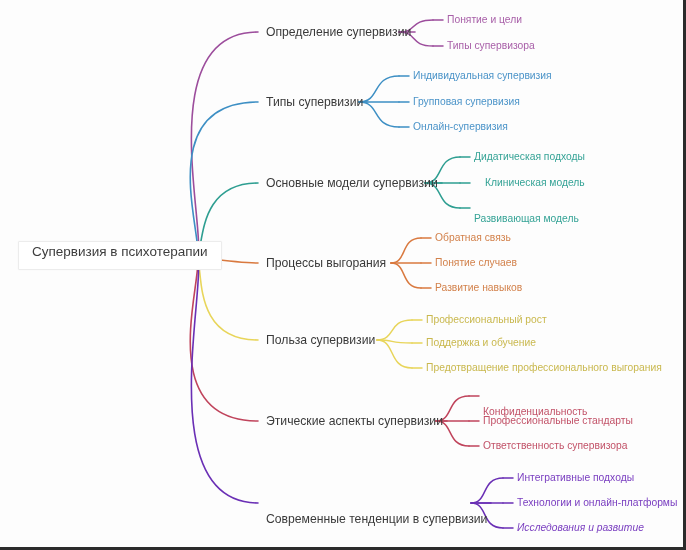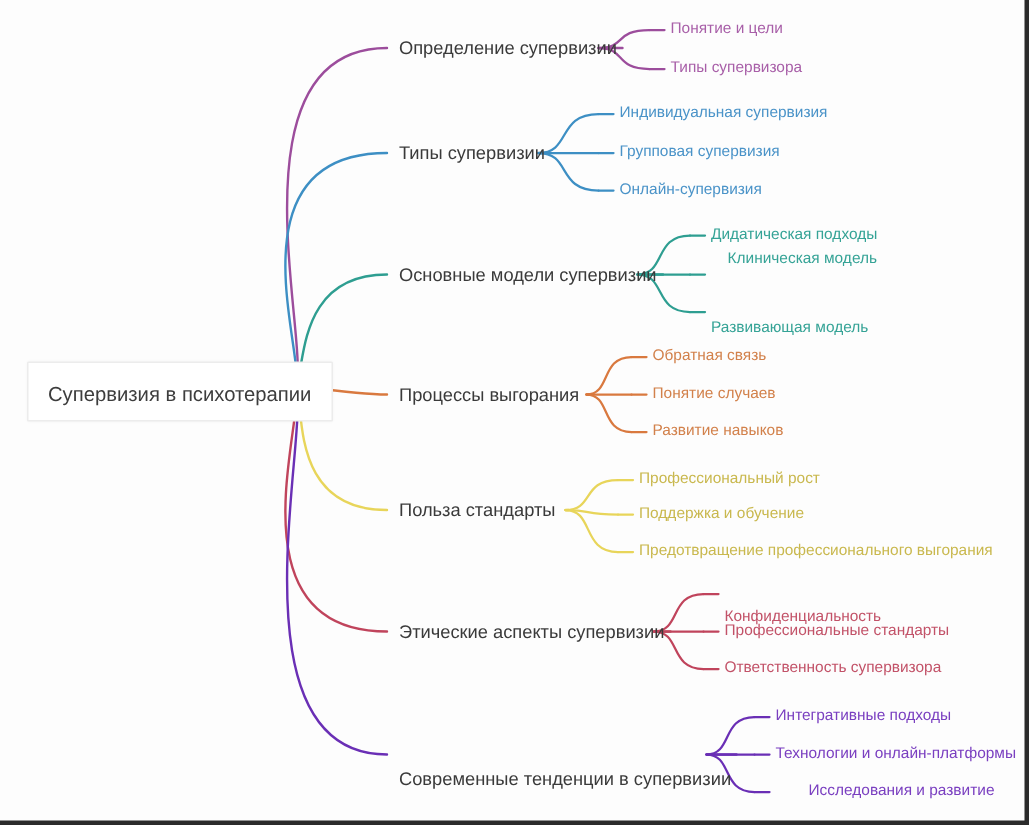--- a/index.html
+++ b/index.html
@@ -27,21 +27,21 @@
     pointer-events: none;
   }
   .node {
     position: absolute;
     white-space: nowrap;
     line-height: 1;
   }
   .root-node {
     background: #ffffff;
     border: 1px solid #ececec;
-    padding: 14px 13px 10px 13px;
+    padding: 3px 13px 10px 13px;
     font-size: 13.5px;
     color: #3d3d3d;
     box-shadow: 0 0 2px rgba(0,0,0,0.035);
     border-radius: 1px;
   }
   .branch-node {
     font-size: 12.2px;
     color: #3a3a3a;
   }
   .leaf-node {
@@ -112,32 +112,32 @@
       <div class="node root-node" style="left: 18px; top: 241px;"><span>Супервизия в психотерапии</span></div>
       <div class="node branch-node" style="left: 266px; top: 26px; color: rgb(58, 58, 58);"><span>Определение супервизии</span></div>
       <div class="node leaf-node" style="left: 447px; top: 15px; color: rgb(168, 95, 168);"><span>Понятие и цели</span></div>
       <div class="node leaf-node" style="left: 447px; top: 41px; color: rgb(168, 95, 168);"><span>Типы супервизора</span></div>
       <div class="node branch-node" style="left: 266px; top: 96px; color: rgb(58, 58, 58);"><span>Типы супервизии</span></div>
       <div class="node leaf-node" style="left: 413px; top: 71px; color: rgb(74, 147, 200);"><span>Индивидуальная супервизия</span></div>
       <div class="node leaf-node" style="left: 413px; top: 97px; color: rgb(74, 147, 200);"><span>Групповая супервизия</span></div>
       <div class="node leaf-node" style="left: 413px; top: 122px; color: rgb(74, 147, 200);"><span>Онлайн-супервизия</span></div>
       <div class="node branch-node" style="left: 266px; top: 177px; color: rgb(58, 58, 58);"><span>Основные модели супервизии</span></div>
       <div class="node leaf-node" style="left: 474px; top: 152px; color: rgb(53, 163, 150);"><span>Дидатическая подходы</span></div>
-      <div class="node leaf-node" style="left: 474px; top: 168px; color: rgb(53, 163, 150); padding-left: 11px;"><span>Клиническая модель</span></div>
+      <div class="node leaf-node" style="left: 474px; top: 178px; color: rgb(53, 163, 150); padding-left: 11px;"><span>Клиническая модель</span></div>
       <div class="node leaf-node" style="left: 474px; top: 214px; color: rgb(53, 163, 150);"><span>Развивающая модель</span></div>
       <div class="node branch-node" style="left: 266px; top: 257px; color: rgb(58, 58, 58);"><span>Процессы выгорания</span></div>
       <div class="node leaf-node" style="left: 435px; top: 233px; color: rgb(210, 129, 75);"><span>Обратная связь</span></div>
       <div class="node leaf-node" style="left: 435px; top: 258px; color: rgb(210, 129, 75);"><span>Понятие случаев</span></div>
       <div class="node leaf-node" style="left: 435px; top: 283px; color: rgb(210, 129, 75);"><span>Развитие навыков</span></div>
-      <div class="node branch-node" style="left: 266px; top: 334px; color: rgb(58, 58, 58);"><span>Польза стандарты</span></div>
+      <div class="node branch-node" style="left: 266px; top: 334px; color: rgb(58, 58, 58);"><span>Польза супервизии</span></div>
       <div class="node leaf-node" style="left: 426px; top: 315px; color: rgb(201, 184, 78);"><span>Профессиональный рост</span></div>
       <div class="node leaf-node" style="left: 426px; top: 338px; color: rgb(201, 184, 78);"><span>Поддержка и обучение</span></div>
       <div class="node leaf-node" style="left: 426px; top: 363px; color: rgb(201, 184, 78);"><span>Предотвращение профессионального выгорания</span></div>
       <div class="node branch-node" style="left: 266px; top: 415px; color: rgb(58, 58, 58);"><span>Этические аспекты супервизии</span></div>
       <div class="node leaf-node" style="left: 483px; top: 407px; color: rgb(194, 82, 104);"><span>Конфиденциальность</span></div>
       <div class="node leaf-node" style="left: 483px; top: 416px; color: rgb(194, 82, 104);"><span>Профессиональные стандарты</span></div>
       <div class="node leaf-node" style="left: 483px; top: 441px; color: rgb(194, 82, 104);"><span>Ответственность супервизора</span></div>
       <div class="node branch-node" style="left: 266px; top: 497px; color: rgb(58, 58, 58); margin-top: 16px;"><span>Современные тенденции в супервизии</span></div>
       <div class="node leaf-node" style="left: 517px; top: 473px; color: rgb(122, 63, 192);"><span>Интегративные подходы</span></div>
       <div class="node leaf-node" style="left: 517px; top: 498px; color: rgb(122, 63, 192);"><span>Технологии и онлайн-платформы</span></div>
-      <div class="node leaf-node" style="left: 539px; top: 523px; color: rgb(122, 63, 192);"><span>Исследования и развитие</span></div>
+      <div class="node leaf-node" style="left: 517px; top: 523px; color: rgb(122, 63, 192); font-style: italic;"><span>Исследования и развитие</span></div>
     </div>
 </div>
 
 </body></html>

